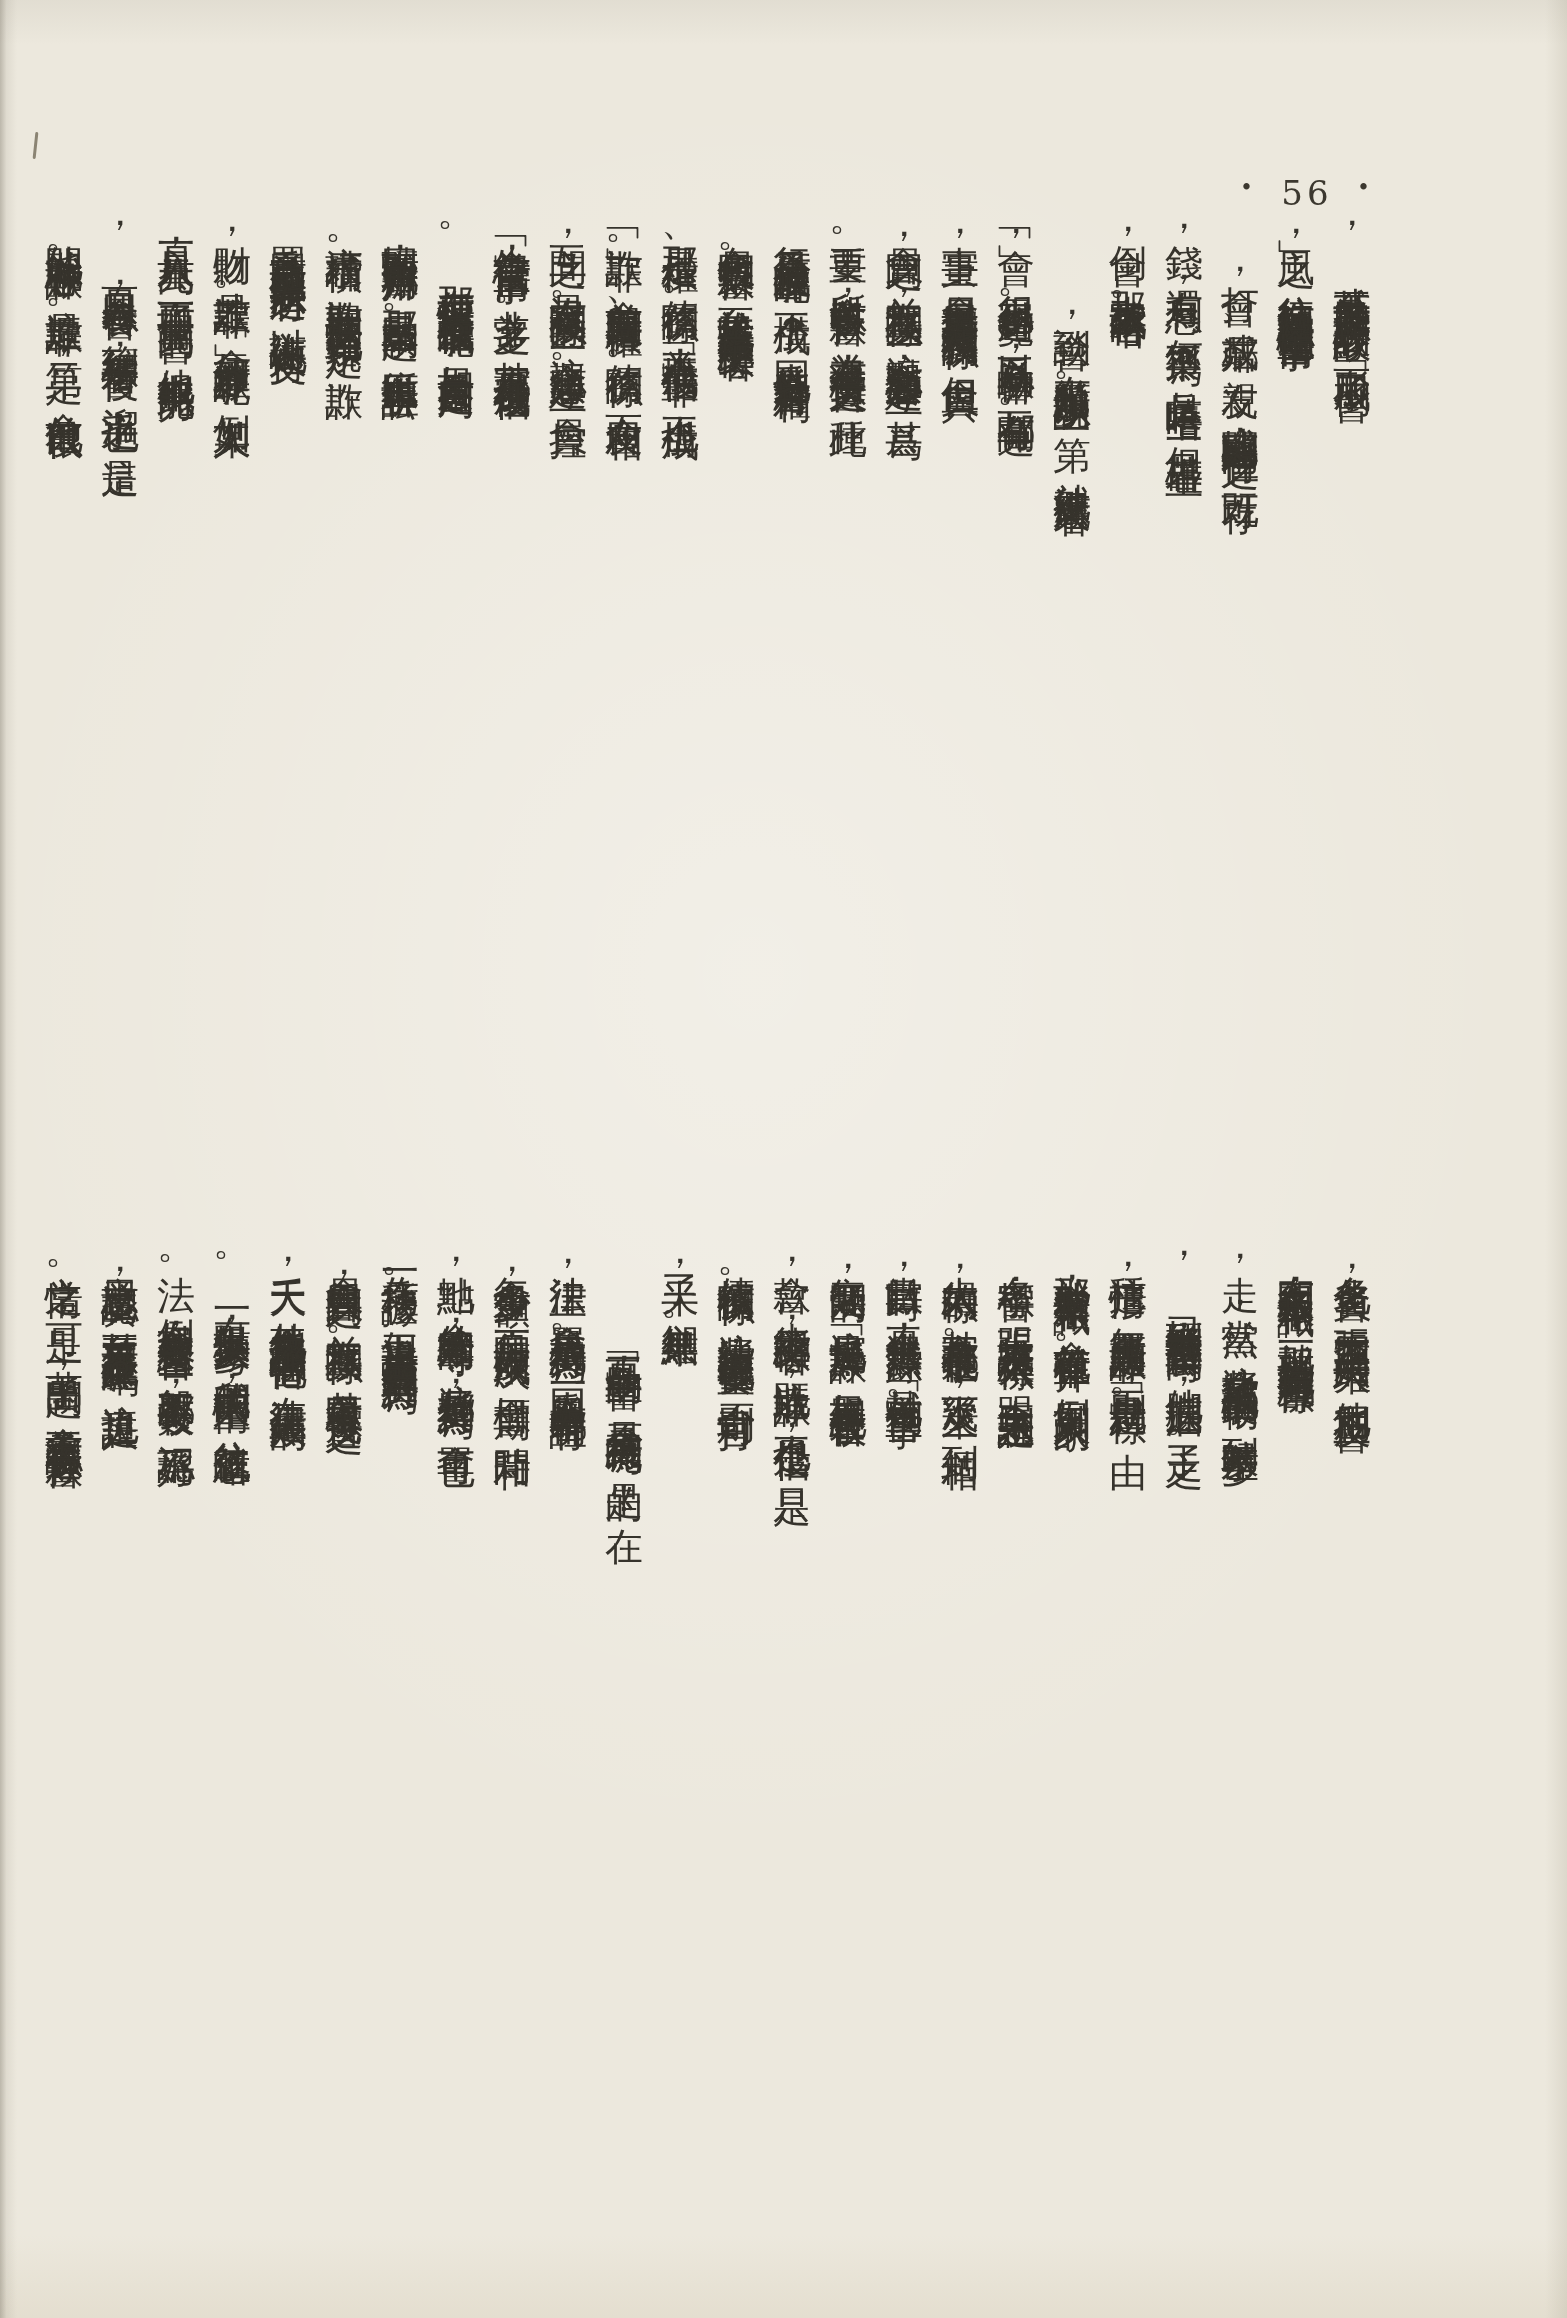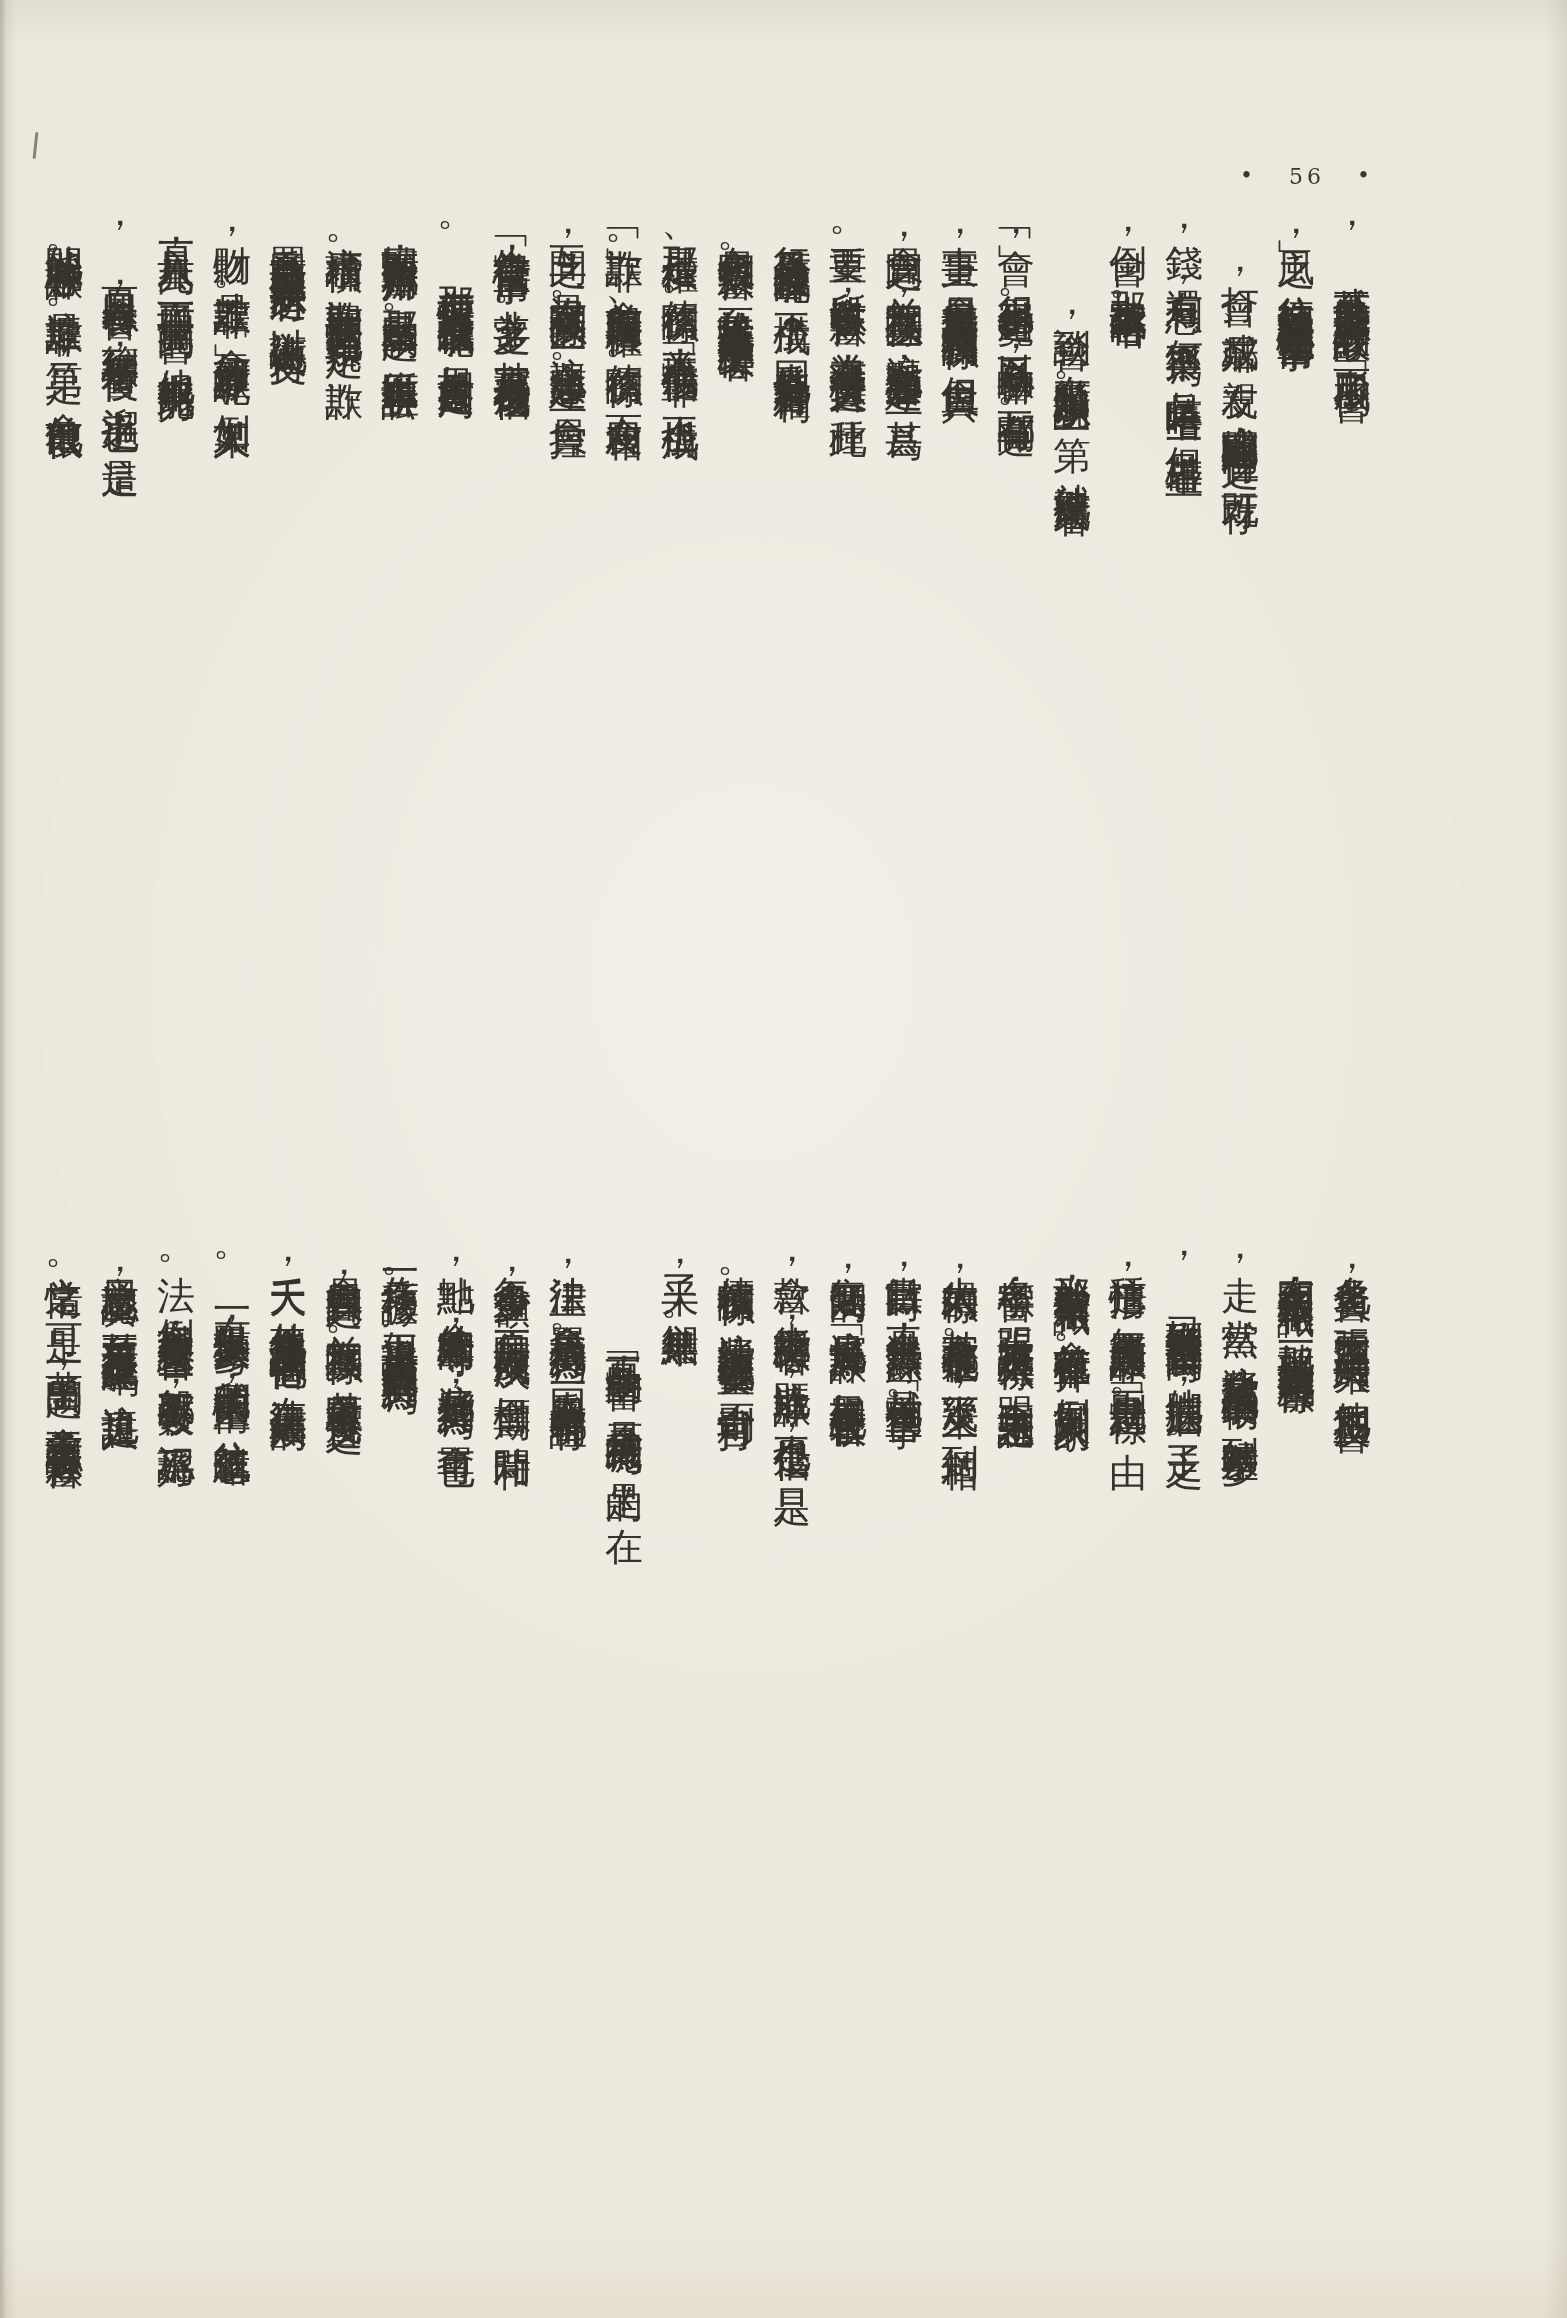--- a/index.html
+++ b/index.html
@@ -26,23 +26,24 @@
     position: absolute;
     top: 164px;
     left: 1240px;
     width: 130px;
     display: flex;
     align-items: center;
     justify-content: space-between;
     color: #3c382f;
   }
   .page-number .num {
-    font-size: 22px;
+    font-size: 34px;
     letter-spacing: 3.9px;
     transform: translateX(1.9px);
+    margin-top: 9px;
   }
   .page-number .dot {
     font-size: 22px;
     line-height: 1;
     transform: translateY(-1.3px);
   }
 
   .text-block {
     position: absolute;
     right: 187px;

